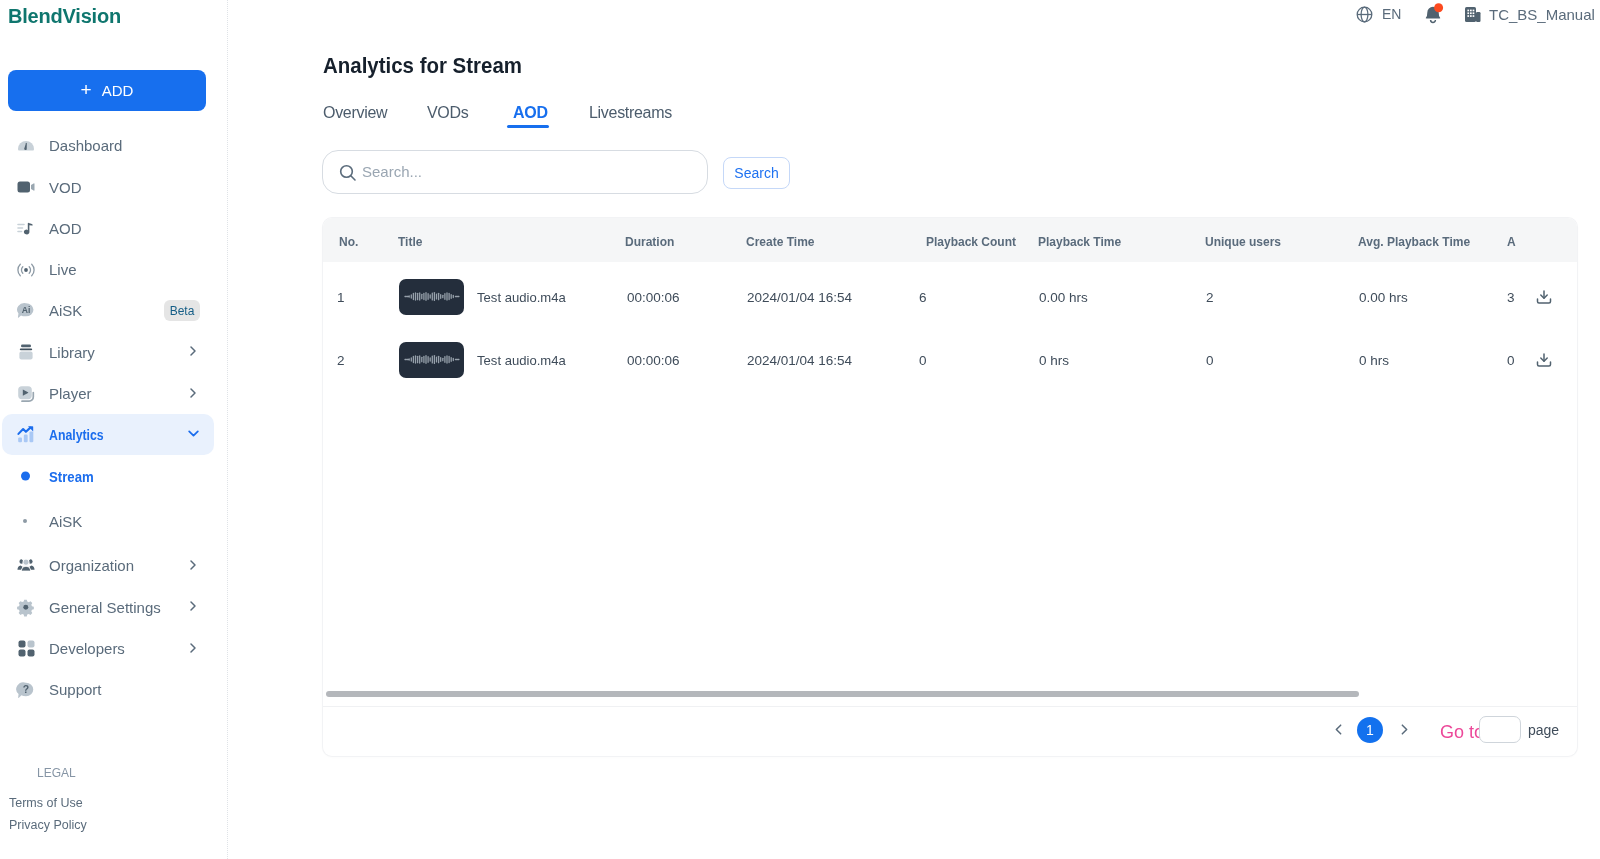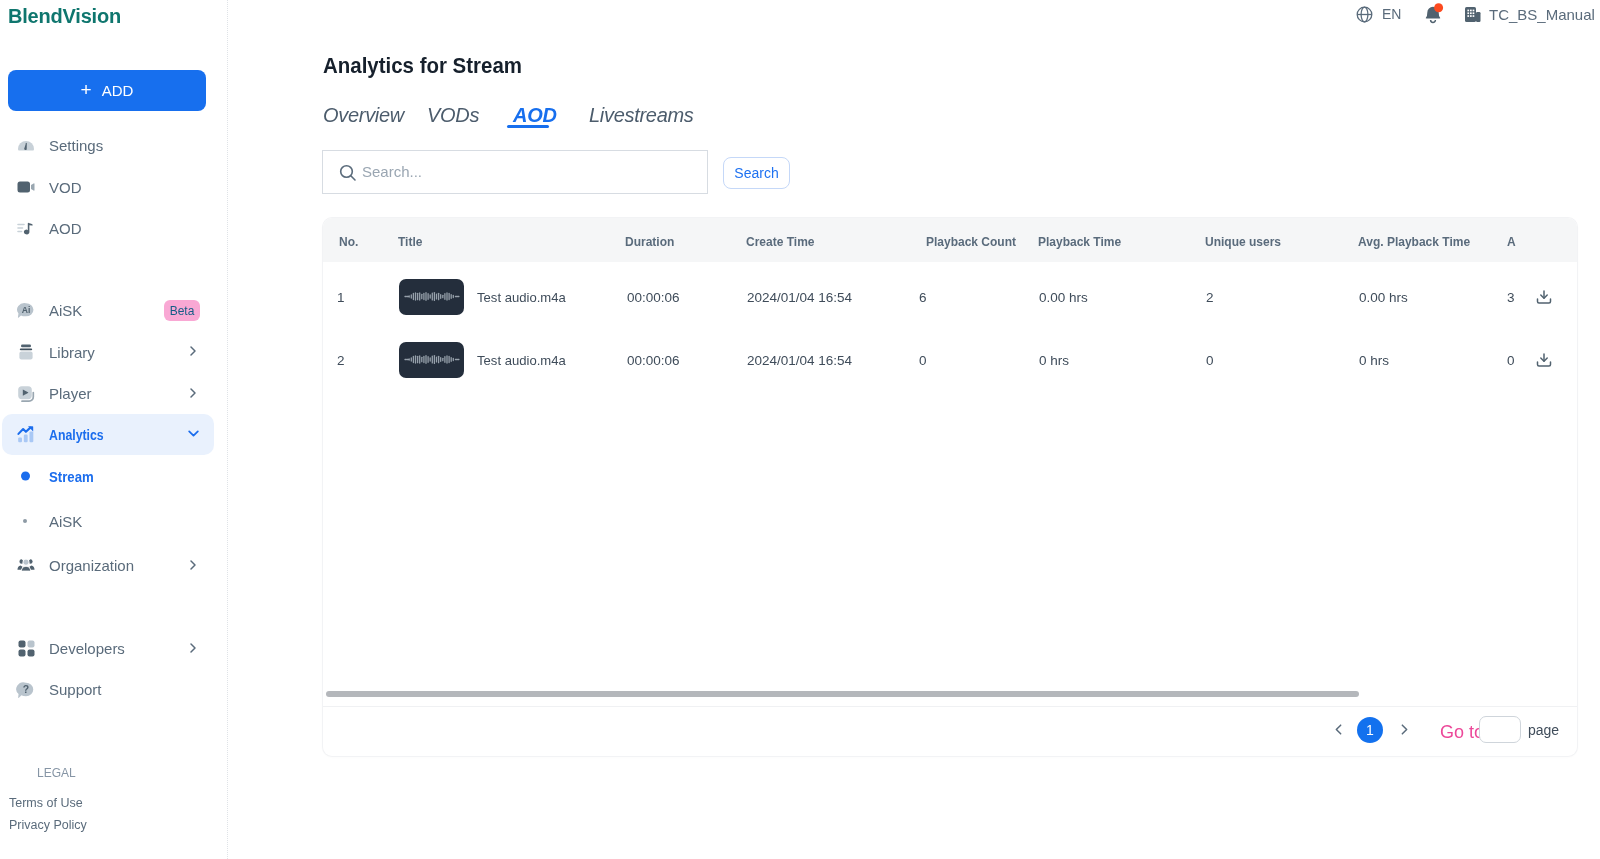--- a/index.html
+++ b/index.html
@@ -11,31 +11,31 @@
 #addbtn { position:absolute; left:8px; top:70px; width:198px; height:41px; background:#176fee; border-radius:8px; color:#fff; font-size:15px; display:flex; align-items:center; justify-content:center; gap:10px; }
 #addbtn .plus { font-size:19px; font-weight:400; margin-top:-2px; }
 .nav { position:absolute; left:0; width:228px; height:41px; display:flex; align-items:center; }
 .nav .ic { position:absolute; left:16px; width:20px; height:20px; display:flex; align-items:center; justify-content:center; }
 .nav .lb { position:absolute; left:49px; font-size:15px; color:#5a6b7b; }
 .nav .chev { position:absolute; left:187px; color:#5a6b7b; }
 .navsel { position:absolute; left:2px; top:414px; width:212px; height:41px; background:#e9f1fd; border-radius:10px; }
 .sub { position:absolute; left:0; width:228px; height:41px;padding-left:47px; }
 .sub .dot { position:absolute; left:21px; top:50%; transform:translateY(-50%); border-radius:50%; }
 .sub .lb { position:absolute; left:49px; top:50%; transform:translateY(-50%); font-size:15px; }
-.beta { position:absolute; left:164px; top:300px; width:36px; height:21px; background:#f9a8d4; color:#145d86; border-radius:6px; font-size:12px; display:flex; align-items:center; justify-content:center; }
+.beta { position:absolute; left:164px; top:300px; width:36px; height:21px; background:#e5e5e5; color:#145d86; border-radius:6px; font-size:12px; display:flex; align-items:center; justify-content:center; }
 #legal { position:absolute; left:9px; top:766px; font-size:12px; color:#8695a5;margin-left:28px; }
 #terms { position:absolute; left:9px; top:796px; font-size:12.5px; color:#5a6b7b; }
 #privacy { position:absolute; left:9px; top:818px; font-size:12.5px; color:#5a6b7b; }
 .tb-item { position:absolute; display:flex; align-items:center; color:#5a6b7b; }
 
 #h1 { position:absolute; left:323px; top:53px; font-size:22px; font-weight:bold; color:#16202c; transform:scaleX(0.93); transform-origin:0 0; white-space:nowrap; }
-.tab { position:absolute; top:104px; font-size:20px; color:#4c5c6c; letter-spacing:-0.3px;font-style:italic; }
+.tab { position:absolute; top:104px; font-size:16px; color:#4c5c6c; letter-spacing:-0.3px; }
 .tab.sel { color:#176fee; font-weight:bold; }
 #tabline { position:absolute; left:507px; top:125px; width:42px; height:2.5px; background:#176fee; border-radius:2px; }
-#searchbox { position:absolute; left:322px; top:150px; width:386px; height:44px; border:1px solid #d7dce2; border-radius:0; background:#fff; }
+#searchbox { position:absolute; left:322px; top:150px; width:386px; height:44px; border:1px solid #d7dce2; border-radius:16px; background:#fff; }
 #searchbox .ph { position:absolute; left:39px; top:12px; font-size:15px; color:#9aa6b2; }
 #searchbtn { position:absolute; left:723px; top:157px; width:67px; height:32px; border:1px solid #c5d8f8; border-radius:8px; background:#fff; color:#1f72f1; font-size:14px; display:flex; align-items:center; justify-content:center; }
 
 #card { position:absolute; left:323px; top:218px; width:1254px; height:538px; background:#fff; border-radius:9px; box-shadow:0 0 0 1px #f2f3f5, 0 1px 3px rgba(0,0,0,0.03); }
 #thead { position:absolute; left:0; top:0; width:1254px; height:44px; background:#f5f6f7; border-radius:9px 9px 0 0; }
 .th { position:absolute; top:17px; font-size:12px; color:#5a6b7c; font-weight:bold; display:inline-block; transform:scaleX(1); transform-origin:0 50%; white-space:nowrap; }
 .td { position:absolute; font-size:13.5px; color:#3f4c5a; display:inline-block; white-space:nowrap; }
 .tt { transform:scaleX(0.97); transform-origin:0 50%; }
 .thumb { position:absolute; width:65px; height:36px; background:#242e3c; border-radius:7px; }
 .dl { position:absolute; width:16px; height:16px; }
@@ -58,21 +58,21 @@
         <span>ADD</span>
       </div>
     <div class="navsel"></div>
     <div class="nav" style="top:125px;">
       <span class="ic">
           <svg width="20" height="20" viewBox="0 0 20 20">
             <path d="M2 13 a8 8 0 0 1 16 0 q0 1.5-1 1.5 h-14 q-1 0-1-1.5z" fill="#c8d1d8"></path>
             <path d="M10.9 13.2 a1.6 1.6 0 0 1 -2.6 0 L9.2 7.2 q0.4-1 0.9 0 z" fill="#51626f" transform="rotate(9 9.6 12)"></path>
           </svg>
         </span>
-      <span class="lb">Settings</span>
+      <span class="lb">Dashboard</span>
     </div>
     <div class="nav" style="top:166.5px;">
       <span class="ic">
           <svg width="20" height="20" viewBox="0 0 20 20">
             <rect x="1.5" y="4.5" width="12.5" height="11" rx="2.5" fill="#51626f"></rect>
             <path d="M15 8 l2.6-1.6 q0.9-0.4 0.9 0.6 v6 q0 1-0.9 0.6 L15 12z" fill="#9aa7b1"></path>
           </svg>
         </span>
       <span class="lb">VOD</span>
     </div>
@@ -81,20 +81,34 @@
           <svg width="20" height="20" viewBox="0 0 20 20">
             <g stroke="#c8d1d8" stroke-width="1.6" stroke-linecap="round">
               <line x1="2" y1="5.5" x2="8" y2="5.5"></line>
               <line x1="2" y1="9" x2="6.5" y2="9"></line>
               <line x1="2" y1="12.5" x2="5.5" y2="12.5"></line>
             </g>
             <path d="M10.2 15.2 a2.3 2.3 0 1 1 1.6-3.9 V4.6 q0-0.9 0.9-0.7 l3.2 1 q0.8 0.3 0.8 1 0 0.8-0.8 0.7 l-2.5-0.4 v7 a2.3 2.3 0 0 1-3.2 2z" fill="#51626f"></path>
           </svg>
         </span>
       <span class="lb">AOD</span>
+    </div>
+    <div class="nav" style="top:249px;">
+      <span class="ic">
+          <svg width="20" height="20" viewBox="0 0 20 20">
+            <circle cx="10" cy="10" r="1.9" fill="#51626f"></circle>
+            <g fill="none" stroke="#8d9aa5" stroke-width="1.3" stroke-linecap="round">
+              <path d="M6.8 6.8 a4.5 4.5 0 0 0 0 6.4"></path>
+              <path d="M13.2 6.8 a4.5 4.5 0 0 1 0 6.4"></path>
+              <path d="M4.3 4.3 a8 8 0 0 0 0 11.4"></path>
+              <path d="M15.7 4.3 a8 8 0 0 1 0 11.4"></path>
+            </g>
+          </svg>
+        </span>
+      <span class="lb">Live</span>
     </div>
     <div class="nav" style="top:290px;">
       <span class="ic">
           <svg width="22" height="22" viewBox="0 0 22 22">
             <path d="M11 2.5 a8.2 7.2 0 0 1 0 14.4 q-4 0-5.5-1 L3 18.2 q-0.8 0.8-0.9-0.3 l0.6-4.2 A8.2 7.2 0 0 1 11 2.5z" fill="#b9c4cd"></path>
             <text x="11" y="13.6" font-family="Liberation Sans" font-size="9.5" font-weight="bold" fill="#51626f" text-anchor="middle">Ai</text>
           </svg>
         </span>
       <span class="lb">AiSK</span>
     </div>
@@ -156,20 +170,32 @@
               <path d="M6.2 8.6 a2.5 2.5 0 1 1 0.1-5 l1.5 1.5 -0.3 3z"></path>
               <path d="M15.8 8.6 a2.5 2.5 0 1 0 -0.1-5 l-1.5 1.5 0.3 3z"></path>
               <path d="M1.6 14.8 q0.3-3.6 3.4-4.3 l2.2 1.2 -0.4 3.4 h-4.3 q-1 0-0.9-0.3z"></path>
               <path d="M20.4 14.8 q-0.3-3.6-3.4-4.3 l-2.2 1.2 0.4 3.4 h4.3 q1 0 0.9-0.3z"></path>
             </g>
             <circle cx="11" cy="6.8" r="3.4" fill="#b9c4cd" stroke="#fff" stroke-width="1"></circle>
             <path d="M5.9 15.4 q0.5-4.2 5.1-4.2 4.6 0 5.1 4.2 0.15 1.2-1 1.2 h-8.2 q-1.15 0-1-1.2z" fill="#51626f" stroke="#fff" stroke-width="1"></path>
           </svg>
         </span>
       <span class="lb">Organization</span>
+      <span class="chev"><svg width="12" height="12" viewBox="0 0 12 12">
+            <path d="M4 2 l4 4-4 4" fill="none" stroke="#5a6b7b" stroke-width="1.5" stroke-linecap="round" stroke-linejoin="round"></path>
+          </svg></span>
+    </div>
+    <div class="nav" style="top:586.5px;">
+      <span class="ic">
+          <svg width="21" height="21" viewBox="0 0 21 21">
+            <path d="M8.8 2.2 h2.9 l0.5 2.1 1.7 0.7 1.9-1.1 2 2-1.1 1.9 0.7 1.7 2.1 0.5 v2.9 l-2.1 0.5-0.7 1.7 1.1 1.9-2 2-1.9-1.1-1.7 0.7-0.5 2.1 H8.8 l-0.5-2.1-1.7-0.7-1.9 1.1-2-2 1.1-1.9-0.7-1.7-2.1-0.5 V9.9 l2.1-0.5 0.7-1.7-1.1-1.9 2-2 1.9 1.1 1.7-0.7z" fill="#b9c4cd" transform="translate(0.2,0.2) scale(0.95)"></path>
+            <circle cx="10.3" cy="10.3" r="2.6" fill="#51626f"></circle>
+          </svg>
+        </span>
+      <span class="lb">General Settings</span>
       <span class="chev"><svg width="12" height="12" viewBox="0 0 12 12">
             <path d="M4 2 l4 4-4 4" fill="none" stroke="#5a6b7b" stroke-width="1.5" stroke-linecap="round" stroke-linejoin="round"></path>
           </svg></span>
     </div>
     <div class="nav" style="top:628px;">
       <span class="ic">
           <svg width="19" height="19" viewBox="0 0 19 19">
             <rect x="1.5" y="1.5" width="7" height="7" rx="2" fill="#51626f"></rect>
             <rect x="10.5" y="1.5" width="7" height="7" rx="2" fill="#b9c4cd"></rect>
             <rect x="1.5" y="10.5" width="7" height="7" rx="2" fill="#51626f"></rect>

